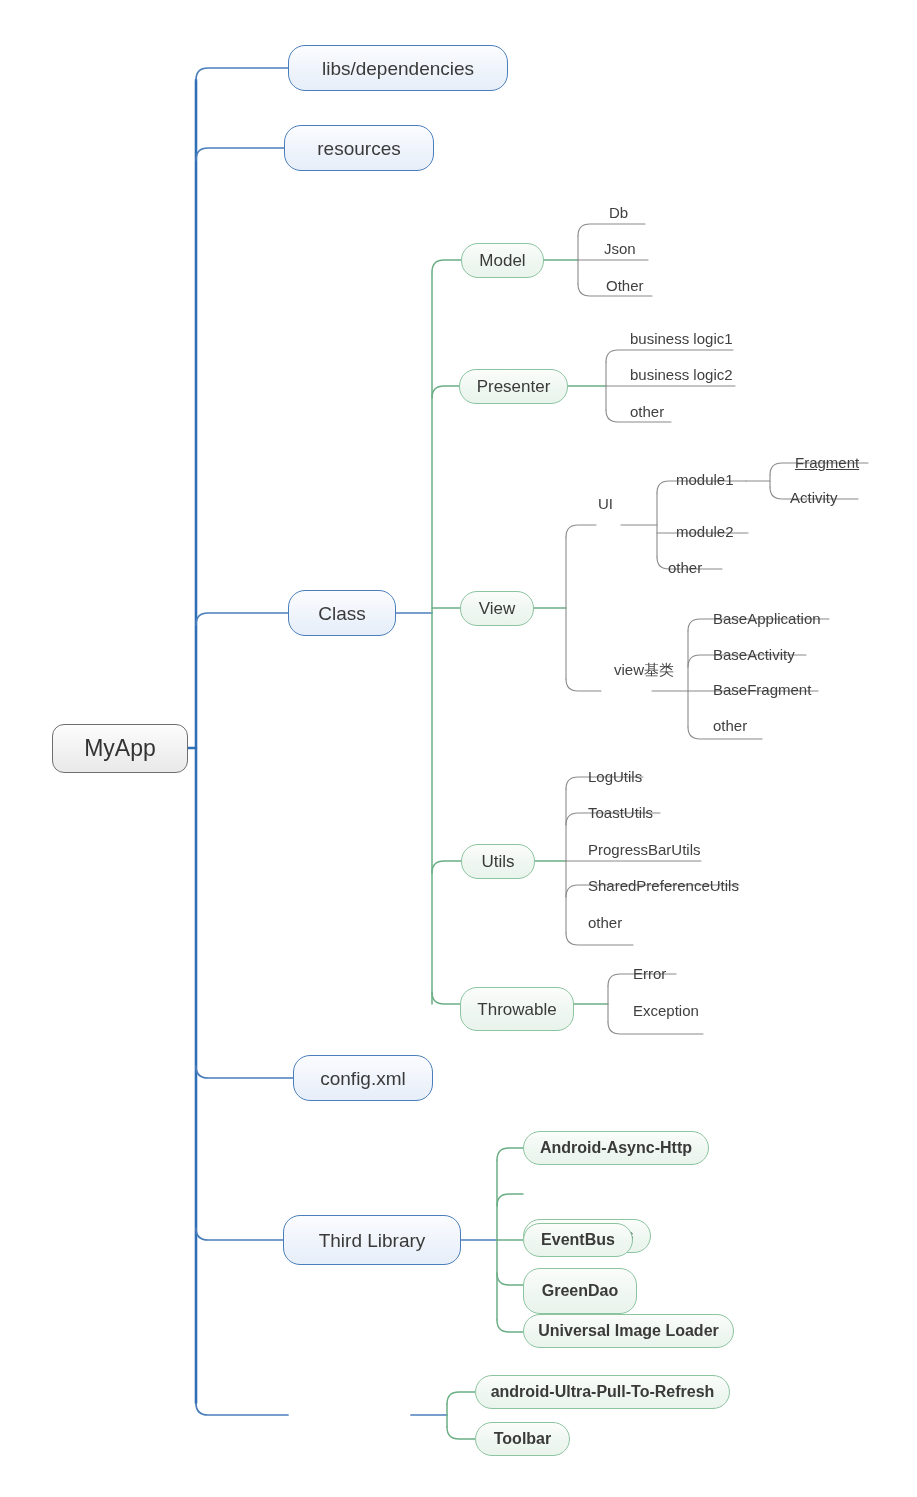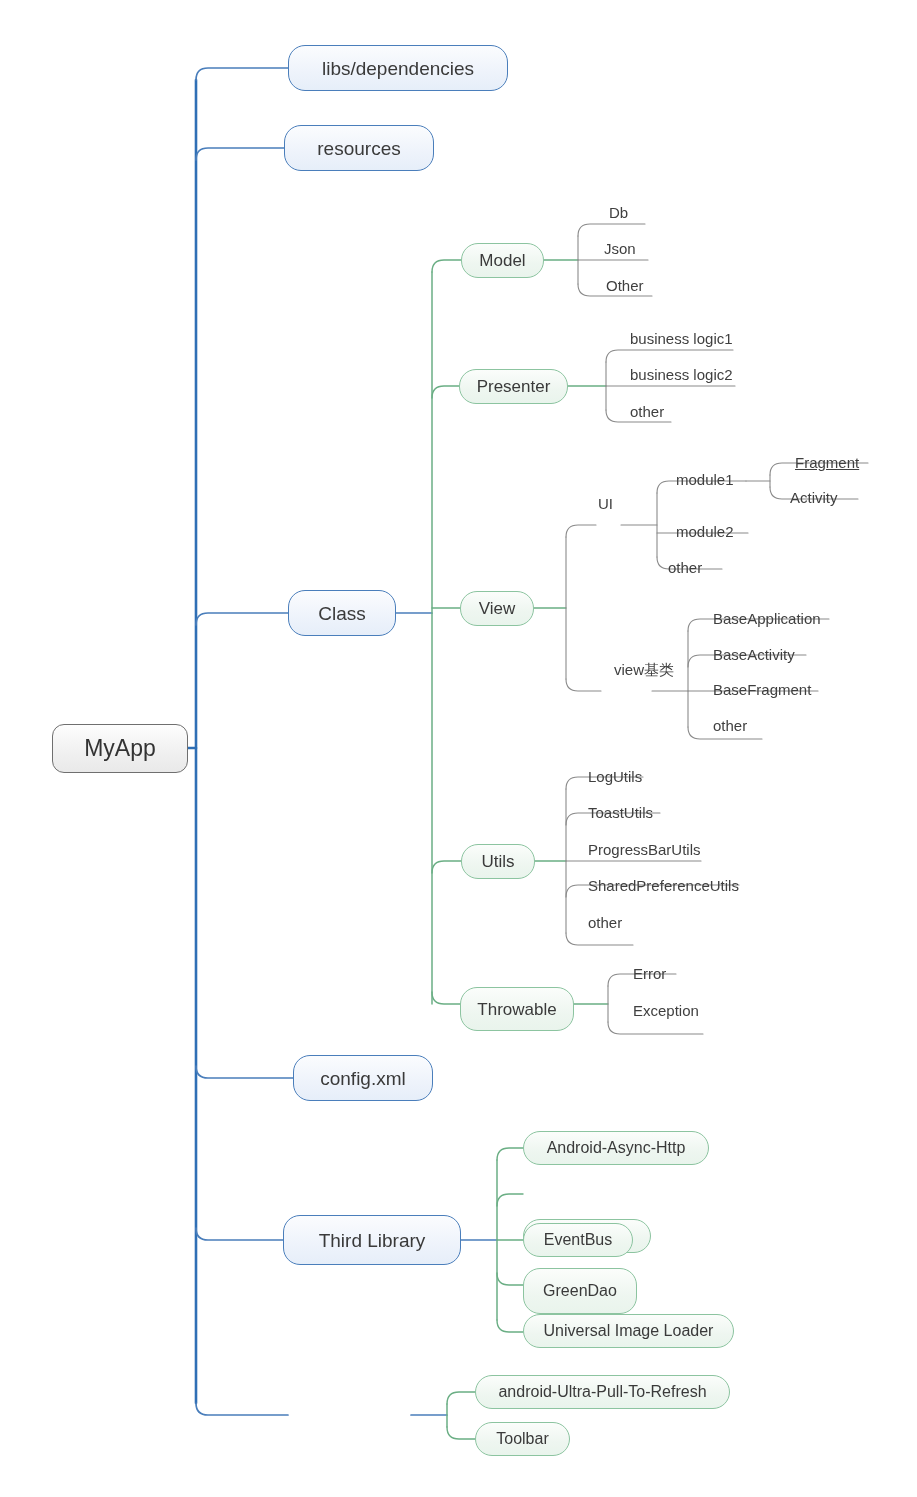--- a/index.html
+++ b/index.html
@@ -52,20 +52,21 @@
     font-size: 19px;
   }
   
   .node.green {
     background: linear-gradient(to bottom, #fbfdfb 0%, #eef6f0 60%, #e9f4ec 100%);
     border: 1.4px solid #8cc4a0;
     font-size: 17px;
   }
   .node.green.small {
     font-size: 16px;
+    font-weight: bold;
   }
   
   .leaf {
     position: absolute;
     white-space: nowrap;
     color: #3f3f3f;
     font-size: 15px;
     line-height: 1;
     text-align: right;
   }

